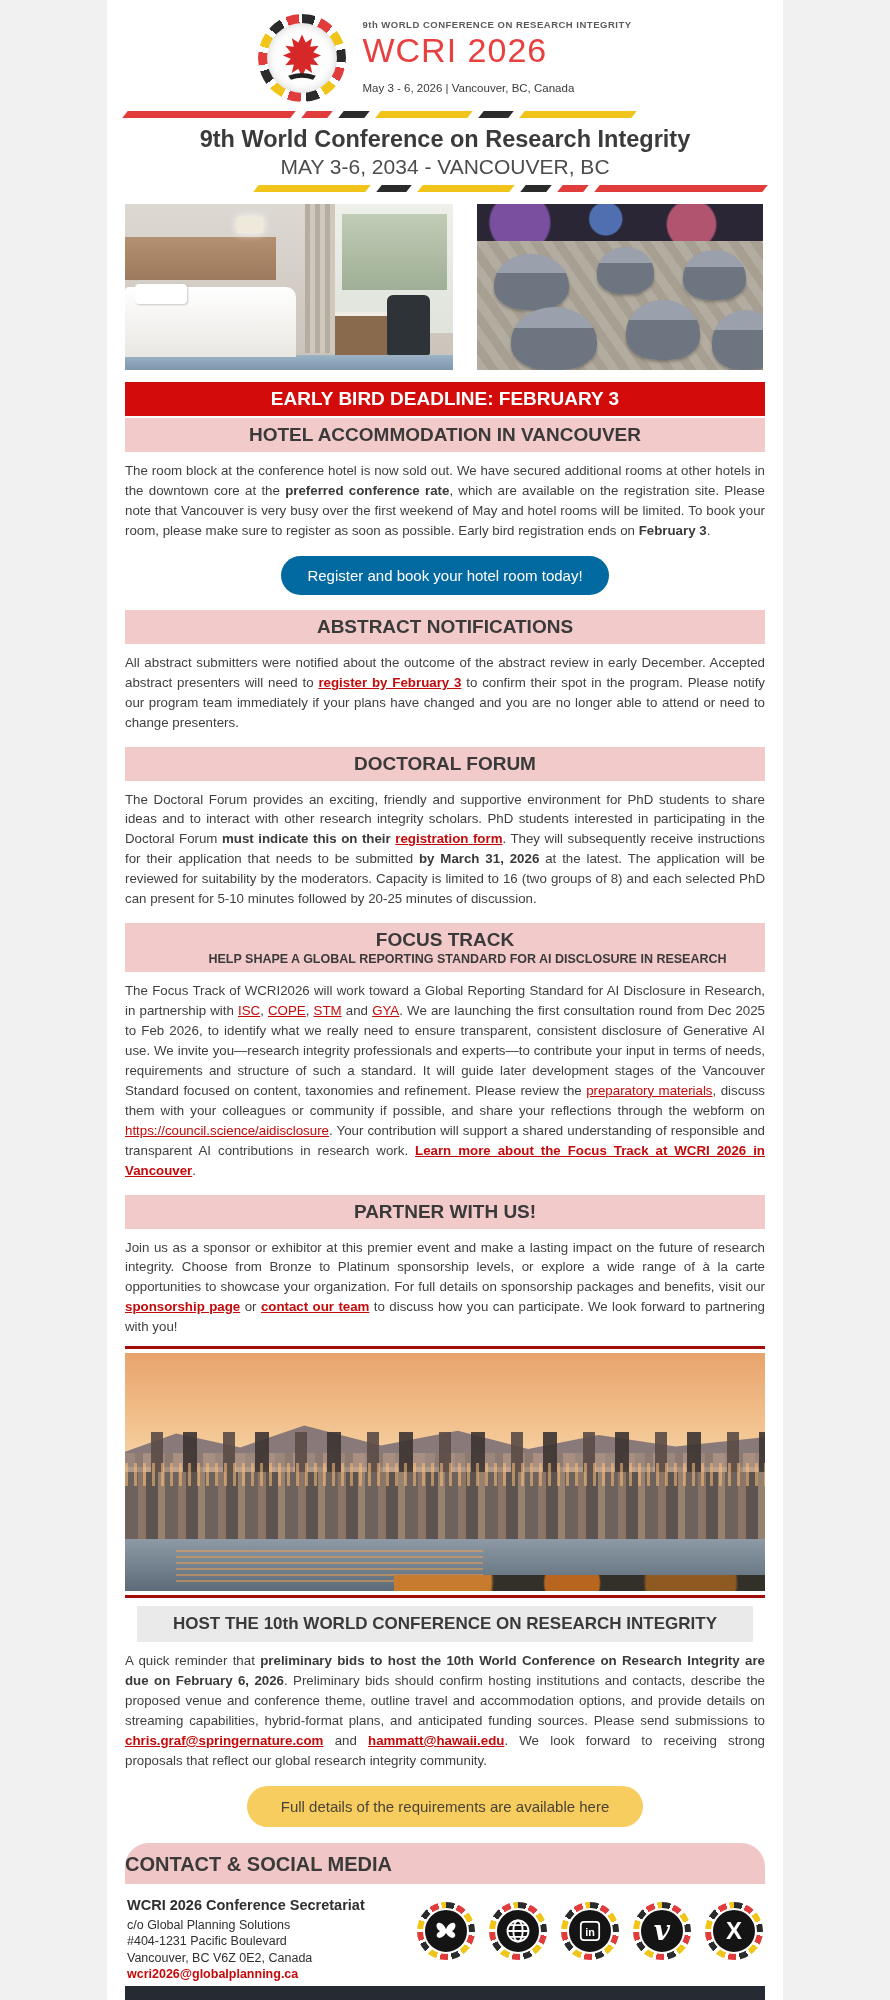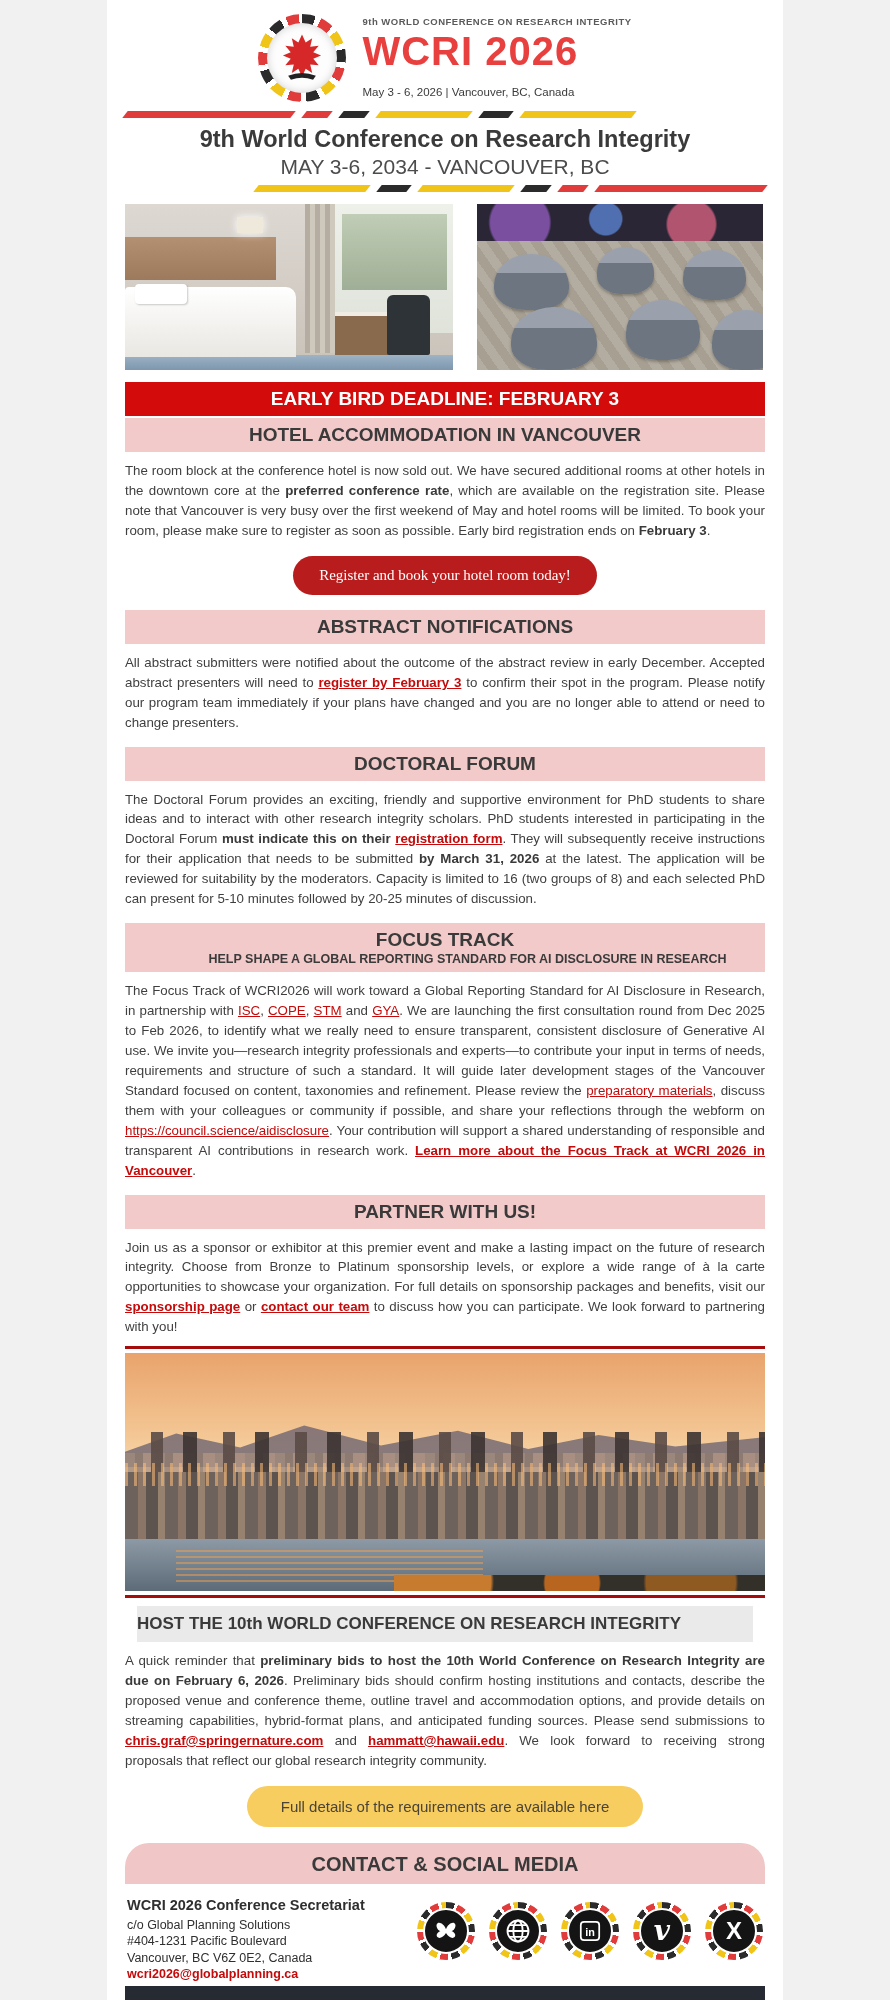--- a/index.html
+++ b/index.html
@@ -25,21 +25,21 @@
     background:repeating-conic-gradient(#2b2b2b 0 18deg,#fff 18deg 26deg,#e03c3c 26deg 44deg,#fff 44deg 52deg,#f0c419 52deg 70deg,#fff 70deg 78deg);
     display:flex; align-items:center; justify-content:center;
   }
   .logo-badge-inner {
     width:70px; height:70px; border-radius:50%; background:#fdfdfd;
     box-shadow:inset 0 0 8px rgba(0,0,0,.18);
     display:flex; align-items:center; justify-content:center;
   }
   .logo-text { line-height:1.15; }
   .logo-eyebrow { font-size:9.5px; font-weight:bold; letter-spacing:.5px; color:#5a5a5a; }
-  .logo-wordmark { font-size:40px; font-weight:bold; letter-spacing:1px; color:#e8403f; }
+  .logo-wordmark { font-size:34px; font-weight:normal; letter-spacing:1px; color:#e8403f; }
   .logo-dateline { font-size:11.5px; color:#3b3b3b; margin-top:12px; }
 
   
   .stripe { display:flex; height:7px; margin:5px 0; }
   .stripe.bottom { justify-content:flex-end; }
   .sg { margin-right:11px; transform:skewX(-38deg); }
   .stripe.bottom .sg { margin-right:0; margin-left:11px; }
   .sg.r { background:#e03c3c; } .sg.k { background:#2b2b2b; } .sg.y { background:#f0c419; }
 
   .h-title { text-align:center; font-size:23.5px; font-weight:bold; color:#3a3a3a; margin:8px 0 2px; }
@@ -66,32 +66,32 @@
                radial-gradient(circle at 75% 55%, #b05470 0 11%, transparent 12%),
                #2a2636; }
   .bp-floor { position:absolute; top:22%; left:0; width:100%; height:78%;
     background:repeating-linear-gradient(55deg, #b3aca0 0 9px, #a79f92 9px 18px); }
   .bp-table { position:absolute; background:linear-gradient(#9aa1ad 0 34%, #6d7580 34%); border-radius:50% 50% 42% 42% / 55% 55% 38% 38%; box-shadow:0 2px 3px rgba(0,0,0,.25); }
 
   
   .banner-red { background:#d40b0b; color:#fff; font-weight:bold; font-size:19px; text-align:center; padding:6px 0; }
   .bar-pink { background:#f3caca; color:#3a3a3a; font-weight:bold; font-size:19px; text-align:center; padding:6px 0; margin-top:14px; }
   .bar-pink .subline { font-size:12.5px; margin-top:1px;padding-left:45px; }
-  .bar-gray { background:#eaeaea; color:#3a3a3a; font-weight:bold; font-size:17px; text-align:left; padding:8px 0; margin:8px 12px 0; }
+  .bar-gray { background:#eaeaea; color:#3a3a3a; font-weight:bold; font-size:17px; text-align:center; padding:8px 0; margin:8px 12px 0; }
 
   
   .para { font-size:13.3px; line-height:1.5; text-align:justify; color:#3f3f3f; margin:9px 0; }
   .para b { color:#3a3a3a; }
   .lnk { color:#c40a0a; font-weight:bold; text-decoration:underline; cursor:pointer; }
   .lnk.reg { font-weight:normal; }
 
   
   .btn { display:block; width:fit-content; margin:15px auto; border:none; border-radius:26px;
          font-size:15px; padding:11px 26px; cursor:pointer; font-family:inherit; }
-  .btn-red { background:#b91c1c; color:#fff;font-family:Liberation Serif, serif; }
+  .btn-red { background:#0369a1; color:#fff; }
   .btn-yellow { background:#f7cd5f; color:#4a4336; padding:12px 34px; }
 
   .rule-darkred { height:3px; background:#a50d0d; margin:4px 0; }
 
   
   .photo-city { position:relative; width:100%; height:238px; overflow:hidden; margin:4px 0;
     background:linear-gradient(#e9a36c 0%, #f3c693 34%, #f8dcb4 52%); }
   .cp-mtn { position:absolute; top:26%; left:0; width:100%; height:22%; background:#6e6470; opacity:.8;
     clip-path:polygon(0 70%,8% 35%,18% 62%,28% 20%,40% 58%,52% 30%,63% 65%,74% 38%,86% 60%,100% 42%,100% 100%,0 100%); }
   .cp-far { position:absolute; top:42%; left:0; width:100%; height:18%;
@@ -106,21 +106,21 @@
     background:linear-gradient(#8d9aa6,#5d6b78); }
   .cp-reflect { position:absolute; bottom:4%; left:8%; width:48%; height:14%;
     background:repeating-linear-gradient(0deg, rgba(242,160,80,.5) 0 2px, transparent 2px 6px); }
   .cp-trees { position:absolute; bottom:0; right:0; width:58%; height:7%;
     background:radial-gradient(circle at 12% 40%, #c77b2e 0 16%, transparent 17%),
                radial-gradient(circle at 48% 50%, #b8651f 0 14%, transparent 15%),
                radial-gradient(circle at 80% 45%, #8f5a22 0 15%, transparent 16%),
                #33302a; }
 
   
-  .contact-band { background:#f0c6c6; border-radius:24px 24px 0 0; text-align:center; font-weight:bold;
+  .contact-band { background:#f0c6c6; border-radius:24px 24px 0 0; font-weight:bold;
     font-size:20px; color:#3a3a3a; padding:10px 0 8px; margin-top:16px; }
   .contact-body { display:flex; align-items:flex-start; padding:12px 2px 8px; }
   .contact-info { width:300px; font-size:12.5px; line-height:1.32; color:#2f2f2f; }
   .contact-org { font-weight:bold; font-size:14.5px; margin-bottom:2px; }
   .contact-link { color:#c40a0a; font-weight:bold; display:block; text-decoration:none; cursor:pointer; }
   .socials { flex:1; display:flex; justify-content:center; gap:14px; padding-top:6px; }
   .social {
     width:58px; height:58px; border-radius:50%;
     background:repeating-conic-gradient(#2b2b2b 0 18deg,#fff 18deg 25deg,#e03c3c 25deg 43deg,#fff 43deg 50deg,#f0c419 50deg 68deg,#fff 68deg 75deg);
     display:flex; align-items:center; justify-content:center; cursor:pointer;

